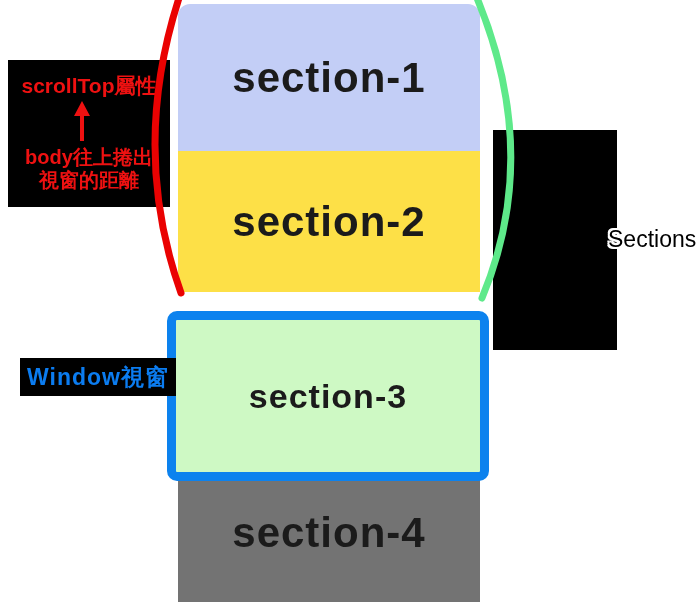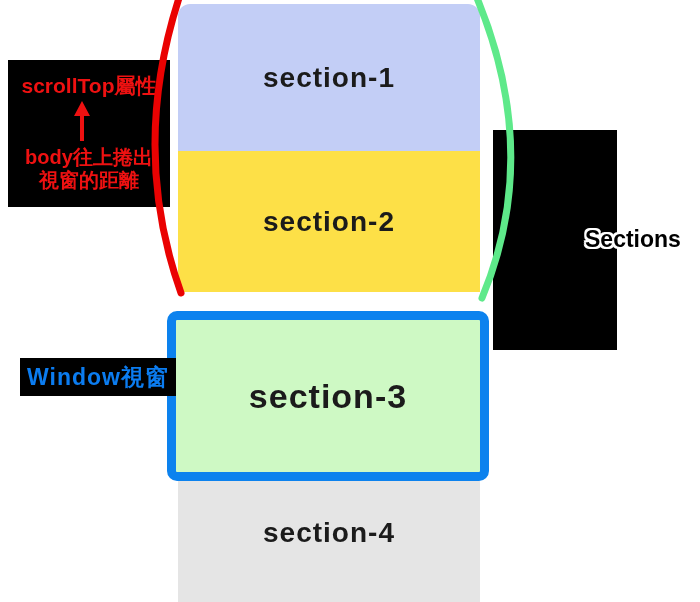--- a/index.html
+++ b/index.html
@@ -7,21 +7,21 @@
     position:relative;width:700px;height:602px;overflow:hidden;
     font-family:"Liberation Sans",sans-serif;background:#fff;
   }
   
   .section{
     position:absolute;left:178px;width:302px;
     display:flex;align-items:center;justify-content:center;
     z-index:1;
   }
   .section .sec-label{
-    font-size:28px;font-weight:600;color:#1b1b1b;letter-spacing:1px;
+    font-size:42px;font-weight:600;color:#1b1b1b;letter-spacing:1px;
   }
   .sec1{top:4px;height:147px;border-radius:12px 12px 0 0;}
   .sec2{top:151px;height:141px;}
   .sec4{top:463px;height:139px;}
   
   .window-box{
     position:absolute;left:167px;top:291px;width:322px;height:170px;
     border:9px solid #0c82ee;border-radius:10px;box-sizing:border-box;
     display:flex;align-items:center;justify-content:center;
     z-index:2;
@@ -40,22 +40,22 @@
   .red-line.l23{font-size:20px;}
   .arrow-wrap{height:44px;display:flex;align-items:center;justify-content:center;margin:2px 0 2px -14px;}
   .callout-window{
     left:20px;top:358px;width:156px;height:38px;
     display:flex;align-items:center;justify-content:center;
   }
   .callout-window span{font-size:23px;font-weight:bold;letter-spacing:1px;}
   .callout-sections{left:493px;top:130px;width:124px;height:220px;}
   
   .outlined-label{
-    position:absolute;left:585px;top:226px;z-index:5;
-    font-size:23px;font-weight:bold;color:#000;white-space:nowrap;
+    position:absolute;left:608px;top:226px;z-index:5;
+    font-size:23px;font-weight:normal;color:#000;white-space:nowrap;
     text-shadow:
       -2px 0 0 #fff, 2px 0 0 #fff, 0 -2px 0 #fff, 0 2px 0 #fff,
       -2px -2px 0 #fff, 2px -2px 0 #fff, -2px 2px 0 #fff, 2px 2px 0 #fff;
   }
   
   .arcs{position:absolute;left:0;top:0;z-index:4;pointer-events:none;}
 </style>
 </head>
 <body>
 
@@ -63,21 +63,21 @@
 
   <div class="section sec1" style="background-color: rgb(195, 206, 246);">
     <span class="sec-label">section-1</span>
   </div>
   <div class="section sec2" style="background-color: #fde047;">
     <span class="sec-label">section-2</span>
   </div>
   <div class="window-box" style="background-color: rgb(206, 249, 196); border-color: rgb(12, 130, 238);">
     <span class="sec-label">section-3</span>
   </div>
-  <div class="section sec4" style="background-color: #e5e5e5;">
+  <div class="section sec4" style="background-color: #737373;">
     <span class="sec-label">section-4</span>
   </div>
 
   <div class="callout callout-window">
     <span style="color: rgb(11, 124, 240);">Window視窗</span>
   </div>
 
   <div class="callout callout-scrolltop">
     <div class="red-line l1" style="color: rgb(238, 17, 17);">scrollTop屬性</div>
     <div class="arrow-wrap" style="color: rgb(238, 17, 17);">

